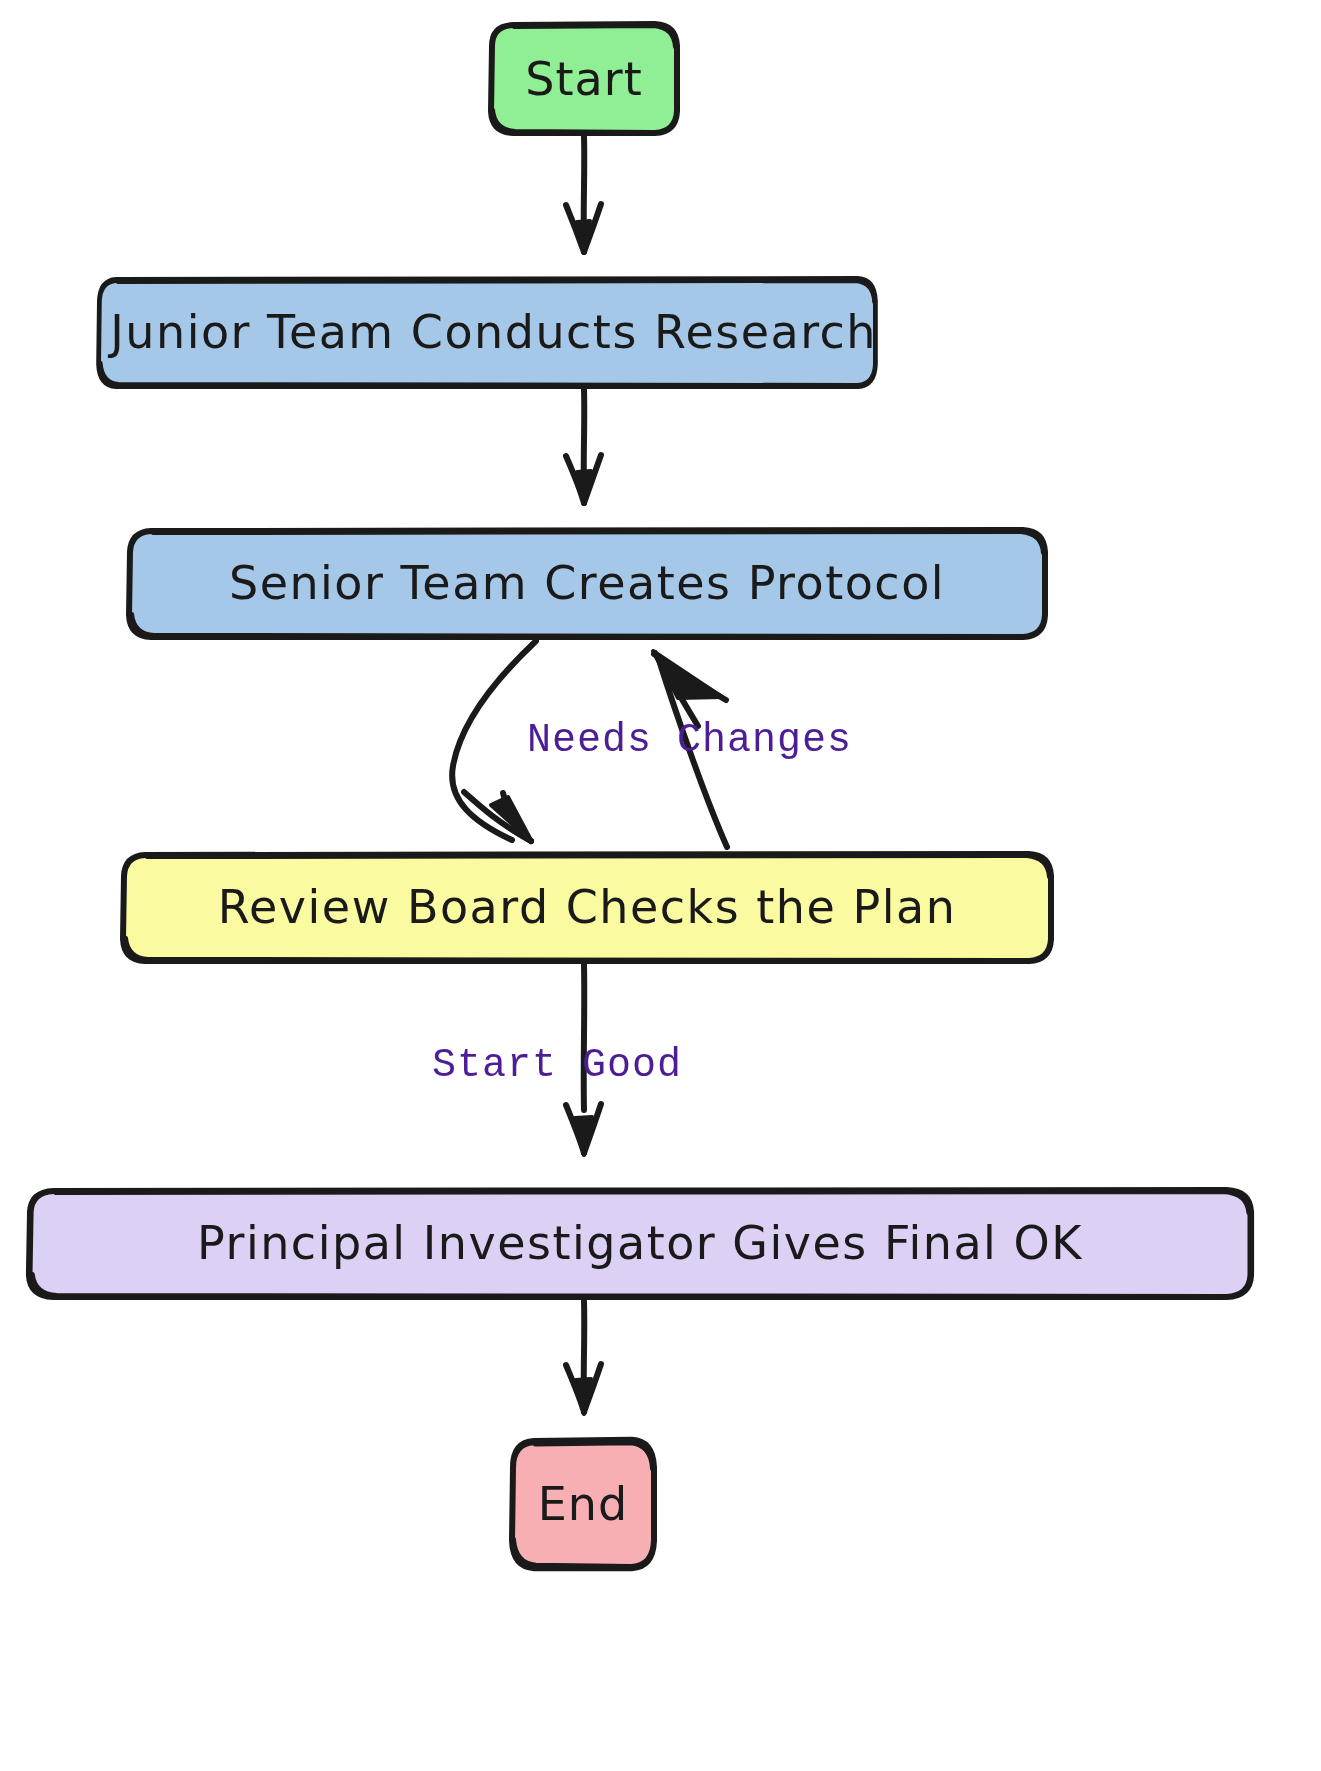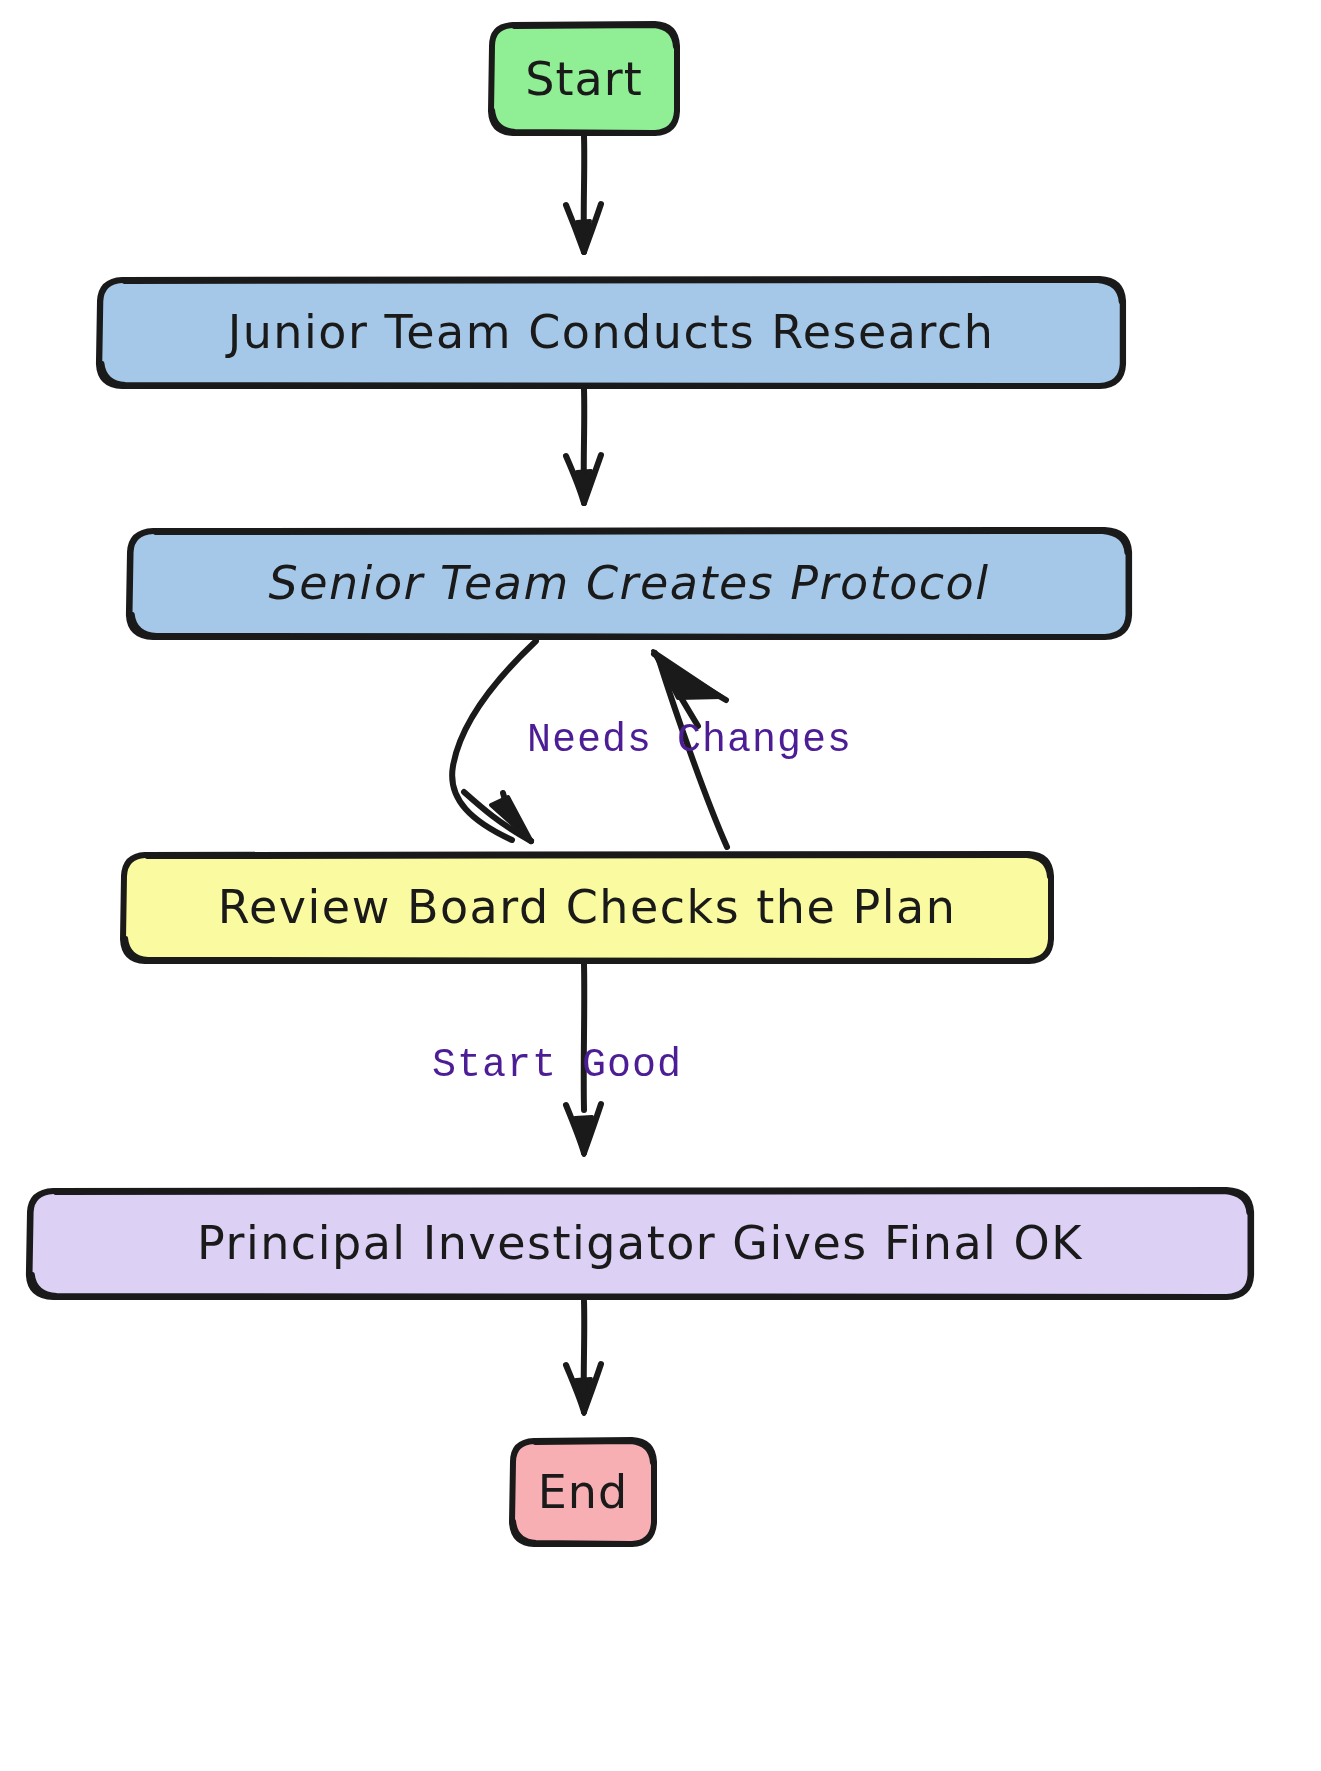--- a/index.html
+++ b/index.html
@@ -80,30 +80,30 @@
 
   <div class="node n-start" style="left:489px;top:22px;width:190px;height:113px;text-align:right;">
     <svg class="sk" viewBox="0 0 190 113" preserveAspectRatio="none">
       <path d="M24,3 L166,2 Q187,3 188,24 L188,89 Q187,110 166,111 L24,111 Q3,110 2,89 L3,24 Q3,4 24,3 Z" fill="#90ee95" stroke="#1a1a1a" stroke-width="6" stroke-linejoin="round"></path>
       <path d="M25,5 L165,4 Q185,6 186,25" fill="none" stroke="#1a1a1a" stroke-width="4" stroke-linecap="round"></path>
       <path d="M4,88 Q6,108 26,109 L164,110" fill="none" stroke="#1a1a1a" stroke-width="4" stroke-linecap="round"></path>
     </svg>
     <span class="lbl" style="position:relative;z-index:2;">Start</span>
   </div>
 
-  <div class="node n-proc" style="left:97px;top:276px;width:1028px;height:112px;">
+  <div class="node n-proc" style="left:97px;top:276px;width:780px;height:112px;justify-content:flex-end;">
     <svg class="sk" viewBox="0 0 980 112" preserveAspectRatio="none">
       <path d="M24,4 L956,3 Q977,4 978,25 L978,88 Q977,109 956,110 L24,110 Q3,109 2,88 L3,25 Q4,5 24,4 Z" fill="#a6c8e8" stroke="#1a1a1a" stroke-width="6" stroke-linejoin="round"></path>
       <path d="M26,6 L954,5 Q975,7 976,26" fill="none" stroke="#1a1a1a" stroke-width="4" stroke-linecap="round"></path>
       <path d="M5,87 Q7,107 27,108 L953,109" fill="none" stroke="#1a1a1a" stroke-width="4" stroke-linecap="round"></path>
     </svg>
     <span class="lbl" style="position:relative;z-index:2;">Junior Team Conducts Research</span>
   </div>
 
-  <div class="node n-proc" style="left:127px;top:527px;width:1004px;height:112px;font-style:italic;">
+  <div class="node n-proc" style="left:127px;top:527px;width:920px;height:112px;">
     <svg class="sk" viewBox="0 0 920 112" preserveAspectRatio="none">
       <path d="M24,4 L896,3 Q917,4 918,25 L918,88 Q917,109 896,110 L24,110 Q3,109 2,88 L3,25 Q4,5 24,4 Z" fill="#a6c8e8" stroke="#1a1a1a" stroke-width="6" stroke-linejoin="round"></path>
       <path d="M26,6 L894,5 Q915,7 916,26" fill="none" stroke="#1a1a1a" stroke-width="4" stroke-linecap="round"></path>
       <path d="M5,87 Q7,107 27,108 L893,109" fill="none" stroke="#1a1a1a" stroke-width="4" stroke-linecap="round"></path>
     </svg>
     <span class="lbl" style="position:relative;z-index:2;">Senior Team Creates Protocol</span>
   </div>
 
   <div class="node n-proc" style="left:121px;top:851px;width:932px;height:112px;justify-content:center;">
     <svg class="sk" viewBox="0 0 932 112" preserveAspectRatio="none">
@@ -116,21 +116,21 @@
 
   <div class="node n-proc" style="left:27px;top:1187px;width:1226px;height:112px;">
     <svg class="sk" viewBox="0 0 1115 112" preserveAspectRatio="none">
       <path d="M24,4 L1091,3 Q1112,4 1113,25 L1113,88 Q1112,109 1091,110 L24,110 Q3,109 2,88 L3,25 Q4,5 24,4 Z" fill="#dcd0f5" stroke="#1a1a1a" stroke-width="6" stroke-linejoin="round"></path>
       <path d="M26,6 L1089,5 Q1110,7 1111,26" fill="none" stroke="#1a1a1a" stroke-width="4" stroke-linecap="round"></path>
       <path d="M5,87 Q7,107 27,108 L1088,109" fill="none" stroke="#1a1a1a" stroke-width="4" stroke-linecap="round"></path>
     </svg>
     <span class="lbl" style="position:relative;z-index:2;">Principal Investigator Gives Final OK</span>
   </div>
 
-  <div class="node n-end" style="left:510px;top:1438px;width:146px;height:108px;">
+  <div class="node n-end" style="left:510px;top:1438px;width:146px;height:132px;">
     <svg class="sk" viewBox="0 0 146 108" preserveAspectRatio="none">
       <path d="M24,3 L122,2 Q143,3 144,24 L144,84 Q143,105 122,106 L24,106 Q3,105 2,84 L3,24 Q3,4 24,3 Z" fill="#f8afb4" stroke="#1a1a1a" stroke-width="6" stroke-linejoin="round"></path>
       <path d="M25,5 L121,4 Q141,6 142,25" fill="none" stroke="#1a1a1a" stroke-width="4" stroke-linecap="round"></path>
       <path d="M4,83 Q6,103 26,104 L120,105" fill="none" stroke="#1a1a1a" stroke-width="4" stroke-linecap="round"></path>
     </svg>
     <span class="lbl" style="position:relative;z-index:2;">End</span>
   </div>
 
   <div class="edgelabel" style="left:527px;top:718px;">Needs Changes</div>
 

